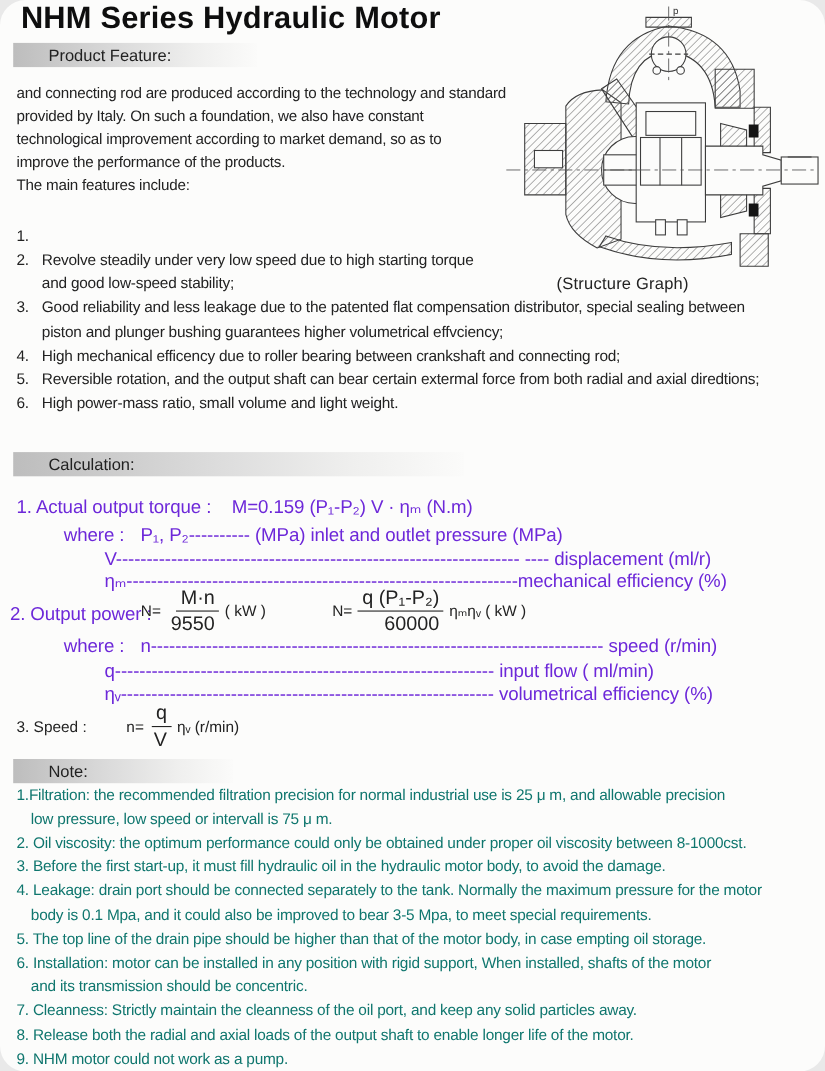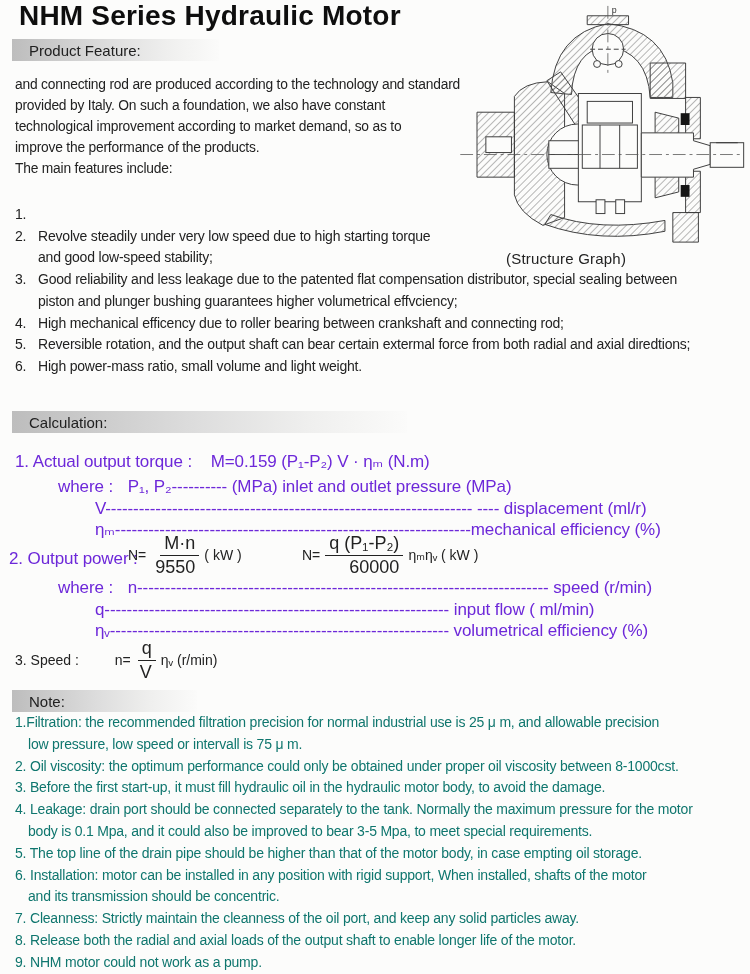--- a/index.html
+++ b/index.html
@@ -1,27 +1,28 @@
 <!DOCTYPE html>
 <html><head>
 <meta charset="utf-8">
 <style>
   html,body{margin:0;padding:0;background:#e9e9e9;}
   .page{
     position:relative;width:750px;height:974px;margin:0 auto;
     background:#fcfcfb;color:#1e1e1e;overflow:hidden;
     font-family:"Liberation Sans","DejaVu Sans",sans-serif;
+    border-radius:23px;
   }
   .title{
     position:absolute;left:19px;top:0;margin:0;
     font-size:28px;font-weight:700;letter-spacing:.2px;color:#0e0e0e;
   }
   .bar{
     position:absolute;height:22px;display:flex;align-items:center;
-    padding-left:17px;font-size:15px;color:#212121;
+    padding-left:32px;font-size:15px;color:#212121;
     background:linear-gradient(90deg,#bdbdbd 0%,#dcdcdc 45%,#efefee 75%,#fbfbfa 100%);
   }
   #bar-pf{left:12px;top:39px;width:190px}
   #bar-calc{left:12px;top:411px;width:378px}
   #bar-note{left:12px;top:690px;width:168px}
 
   .intro{position:absolute;left:15px;top:74px;font-size:13.8px;letter-spacing:-.2px;line-height:21px;white-space:nowrap;color:#222}
   .features{position:absolute;left:15px;top:204px;width:730px;font-size:14px;letter-spacing:-.2px;line-height:21.7px;color:#222}
   .feat{display:flex}
   .fnum{flex:0 0 23px}

